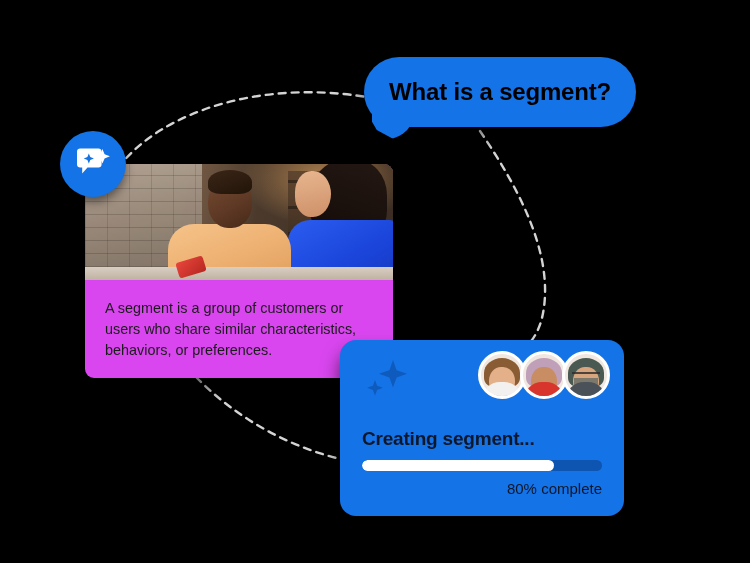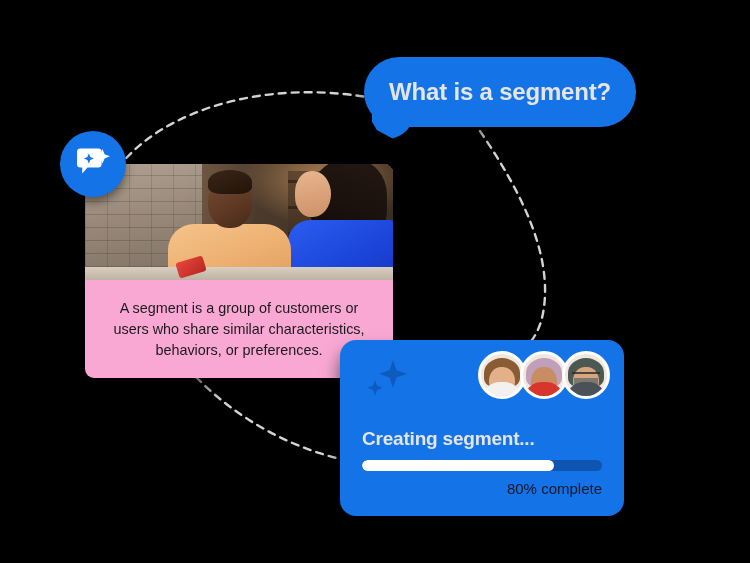--- a/index.html
+++ b/index.html
@@ -51,21 +51,21 @@
     height: 70px;
     background: #1473E6;
     border-radius: 35px;
     display: flex;
     align-items: center;
     justify-content: center;
     z-index: 20;
     filter: drop-shadow(0 7px 10px rgba(0,0,0,0.55));
   }
   .speech-bubble .bubble-text {
-    color: #e5e5e5;
+    color: #000000;
     font-size: 24px;
     font-weight: bold;
     letter-spacing: -0.2px;
     white-space: nowrap;
   }
   .speech-tail {
     position: absolute;
     left: 8px;
     bottom: -13px;
     width: 40px;
@@ -75,26 +75,25 @@
     clip-path: polygon(0% 0%, 100% 0%, 100% 55%, 58% 100%, 12% 62%, 0% 30%);
   }
 
   
   .info-card {
     position: absolute;
     left: 85px;
     top: 164px;
     width: 308px;
     height: 214px;
-    background: #f9a8d4;
+    background: #d946ef;
     border-radius: 9px;
     overflow: hidden;
     z-index: 14;
     box-shadow: 0 10px 16px rgba(0,0,0,0.55);
-    text-align: center;
   }
   .card-photo {
     position: relative;
     width: 100%;
     height: 116px;
     overflow: hidden;
     background: #6b4a36;
   }
   
   .photo-bg {
@@ -321,21 +320,21 @@
     transform: translateX(-50%);
     border-radius: 0 0 50% 50%;
     background: #6d7069;
     opacity: 0.85;
   }
 
   .progress-title {
     position: absolute;
     left: 22px;
     top: 88px;
-    color: #e5e5e5;
+    color: #0f172a;
     font-size: 19px;
     font-weight: bold;
     letter-spacing: -0.2px;
   }
   .progress-track {
     position: absolute;
     left: 22px;
     top: 120px;
     width: 240px;
     height: 11px;

